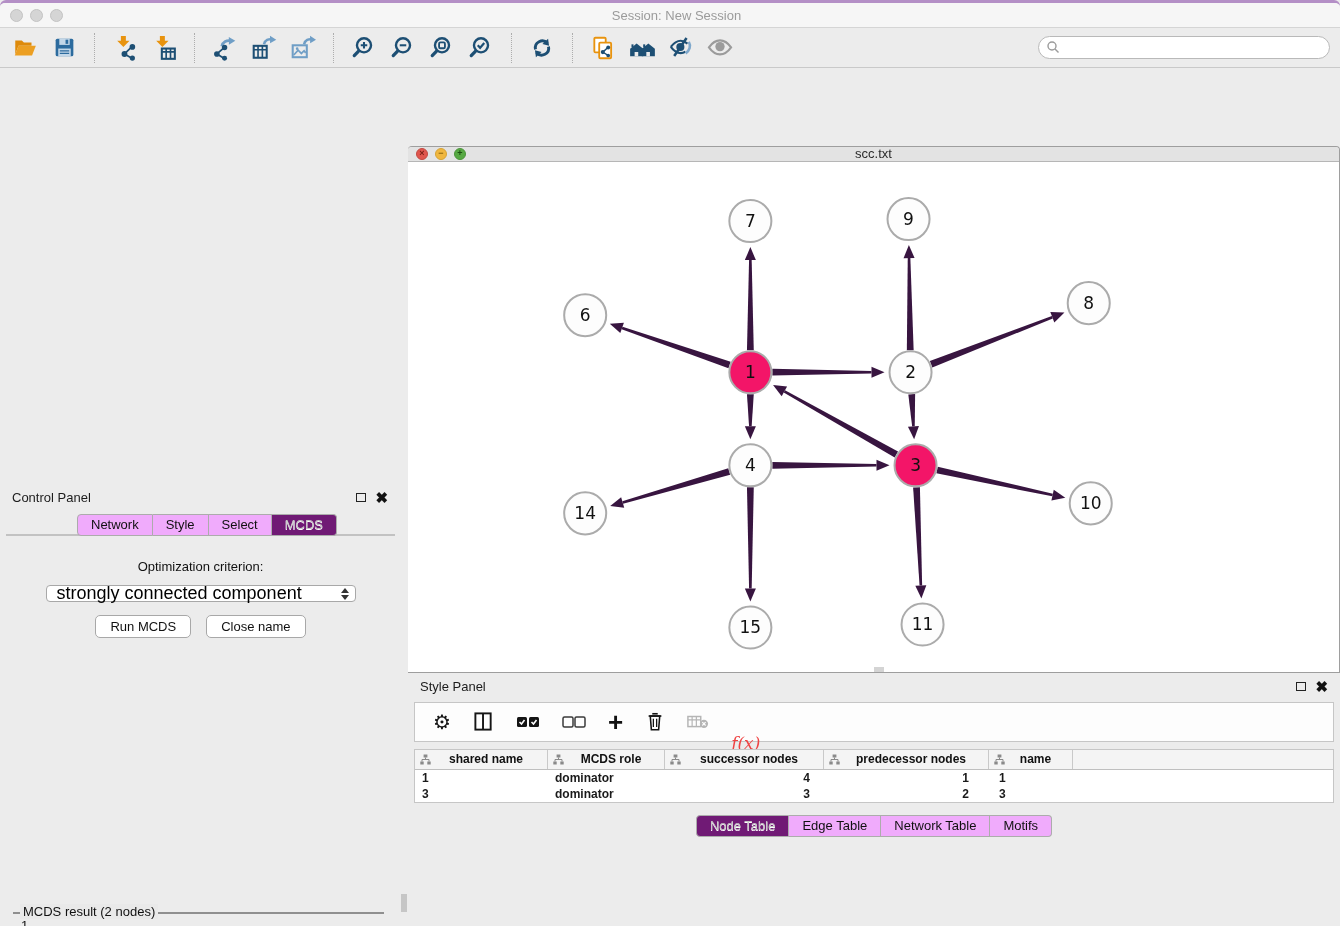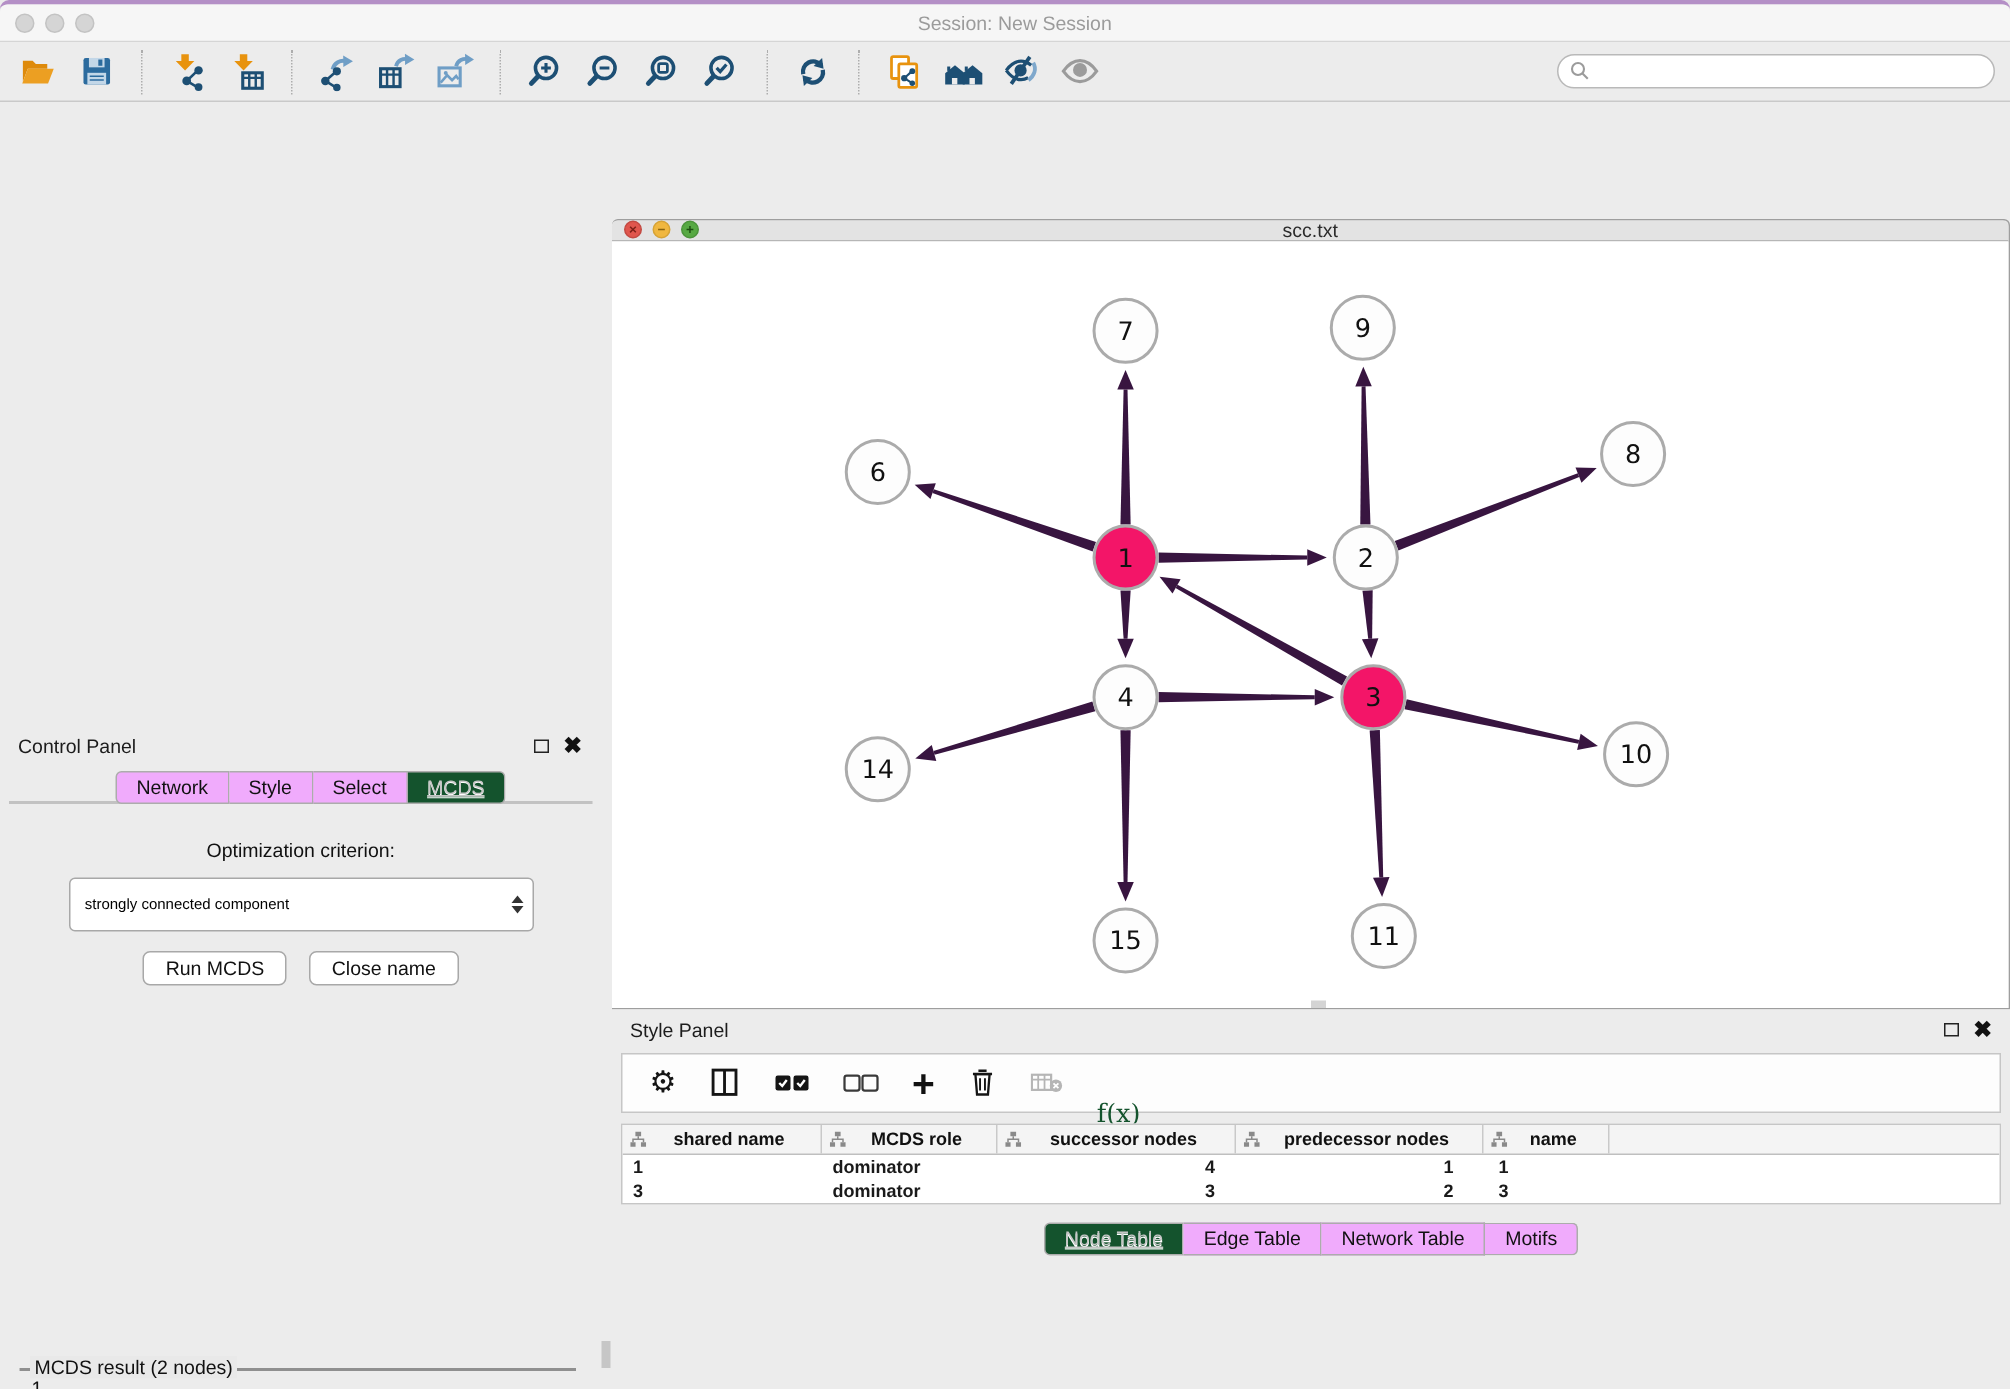--- a/index.html
+++ b/index.html
@@ -28,24 +28,24 @@
   .control-panel { width:400px; position:relative; background:#ECECEC; }
   .cp-header { height:28px; display:flex; align-items:center; padding:0 12px; }
   .panel-title { font-size:13px; color:#1c1c1c; }
   .win-ctrls { margin-left:auto; display:flex; align-items:center; gap:9px; }
   .float-ico { width:10px; height:9px; border:1.6px solid #222; display:inline-block; }
   .close-ico { font-size:15px; font-weight:900; color:#111; line-height:1; cursor:pointer; }
   .cp-tabs { position:absolute; top:31px; left:77px; display:flex; z-index:2; }
   .tab { border:1px solid #ACACAC; background:#f0abfc; color:#111; padding:2px 13px 3px; font-size:13px; border-left:none; cursor:pointer; }
   .tab:first-child { border-left:1px solid #ACACAC; border-radius:4px 0 0 4px; }
   .tab:last-child { border-radius:0 4px 4px 0; }
-  .tab.active { background:#14532d; color:#C6C6C6; text-shadow:0 1px 0 #fff;text-decoration:underline; }
+  .tab.active { background:#701a75; color:#C6C6C6; text-shadow:0 1px 0 #fff; }
   .cp-body { position:absolute; top:51px; left:6px; right:5px; bottom:13px; border:1px solid #C2C2C2; background:#E9E9E9; }
   .opt-label { text-align:center; margin-top:24px; font-size:13px; color:#111; }
-  .dropdown { width:310px; height:36px; margin:11px auto 0; background:#fff; border:1px solid #A8A8A8; border-radius:4px; display:flex; align-items:center; padding:0 6px 0 10px; font-size:10px; cursor:pointer; }
+  .dropdown { width:310px; height:17px; margin:11px auto 0; background:#fff; border:1px solid #A8A8A8; border-radius:4px; display:flex; align-items:center; padding:0 6px 0 10px; font-size:18px; cursor:pointer; }
   .dd-stepper { margin-left:auto; display:flex; flex-direction:column; gap:2px; align-items:center; }
   .dd-up { width:0; height:0; border-left:4px solid transparent; border-right:4px solid transparent; border-bottom:5px solid #333; }
   .dd-down { width:0; height:0; border-left:4px solid transparent; border-right:4px solid transparent; border-top:5px solid #333; }
   .btn-row { display:flex; justify-content:center; gap:15px; margin-top:13px; }
   .btn { background:#fff; border:1px solid #A8A8A8; border-radius:5px; font-size:13px; padding:3px 14px; cursor:pointer; color:#111; }
   .mcds-result { position:absolute; left:6px; right:10px; top:377px; bottom:5px; border:1px solid #8F8F8F; background:#fff; }
   .mcds-legend { position:absolute; top:-9px; left:6px; background:#E9E9E9; padding:0 3px; font-size:13px; color:#111; }
   .mcds-lines { position:absolute; top:4px; left:7px; right:16px; bottom:2px; font-size:13px; line-height:17px; white-space:pre; color:#111; }
   .mcds-scroll { position:absolute; top:1px; bottom:1px; right:1px; width:12px; background:#EFEFEF; border-left:1px solid #E2E2E2; }
 
@@ -64,21 +64,21 @@
   .net-title { position:absolute; left:0; right:0; text-align:center; font-size:13px; color:#2b2b2b; }
   .net-canvas { flex:1; background:#fff; position:relative; }
   .h-thumb { position:absolute; bottom:0; left:50%; width:10px; height:5px; background:#D4D4D4; }
 
   
   .table-panel { flex:1; background:#ECECEC; display:flex; flex-direction:column; min-height:0; }
   .tp-header { height:27px; display:flex; align-items:center; padding:0 12px; }
   .tp-toolbar { margin:2px 6px 0; background:#FDFDFD; border:1px solid #C6C6C6; height:40px; display:flex; align-items:center; gap:22px; padding:0 18px; }
   .tico { display:flex; align-items:center; justify-content:center; cursor:pointer; }
   .gear-glyph { font-size:20px; color:#151515; line-height:1; }
-  .fx { font-family:"DejaVu Serif", serif; font-size:17px; color:#14532d;margin-top:43px; }
+  .fx { font-family:"DejaVu Serif", serif; font-style:italic; font-size:17px; color:#ef4444;margin-top:43px; }
   .tp-table { margin:7px 6px 0; background:#fff; border:1px solid #C6C6C6; flex:1; overflow:hidden;font-weight:bold; }
   .thead { display:flex; height:20px; background:#F4F4F4; border-bottom:1px solid #BFBFBF; }
   .hcell { display:flex; align-items:center; border-right:1px solid #C9C9C9; font-size:12px; color:#111; }
   .hcell .hlabel { flex:1; text-align:center; padding-right:6px; }
   .hcell svg { margin-left:5px; }
   .trow { display:flex; height:16px; align-items:center; }
   .tcell { font-size:12px; color:#1a1a1a; overflow:hidden; white-space:nowrap; }
   .c0 { width:133px; padding-left:7px; }
   .c1 { width:117px; padding-left:7px; }
   .c2 { width:159px; text-align:right; padding-right:14px; }

